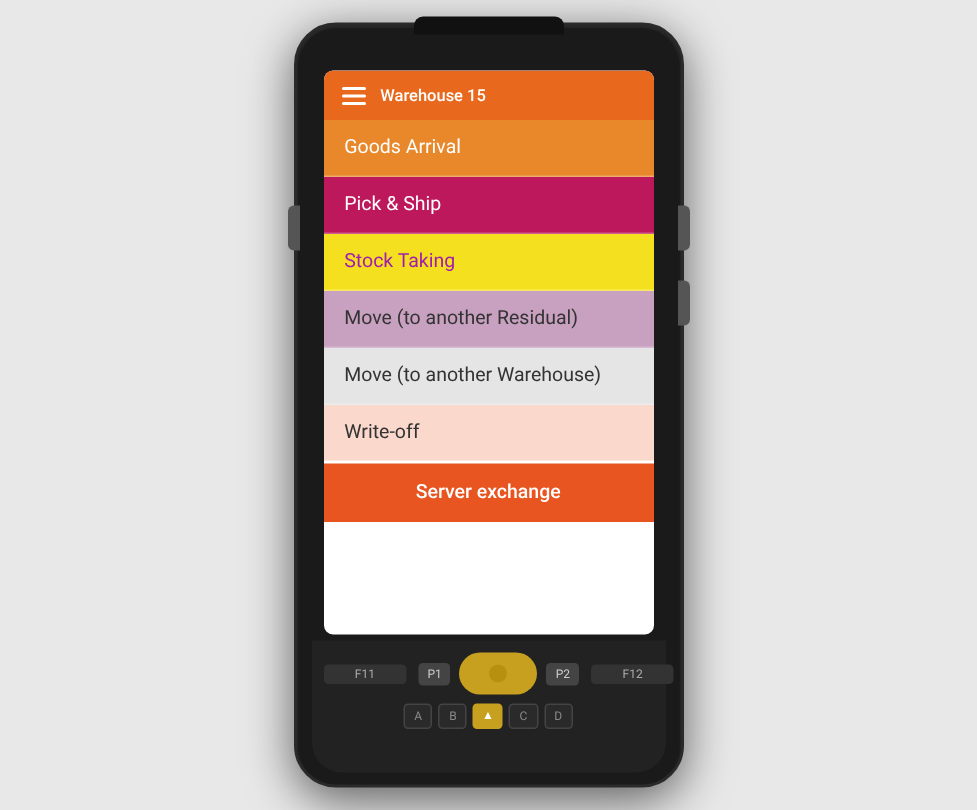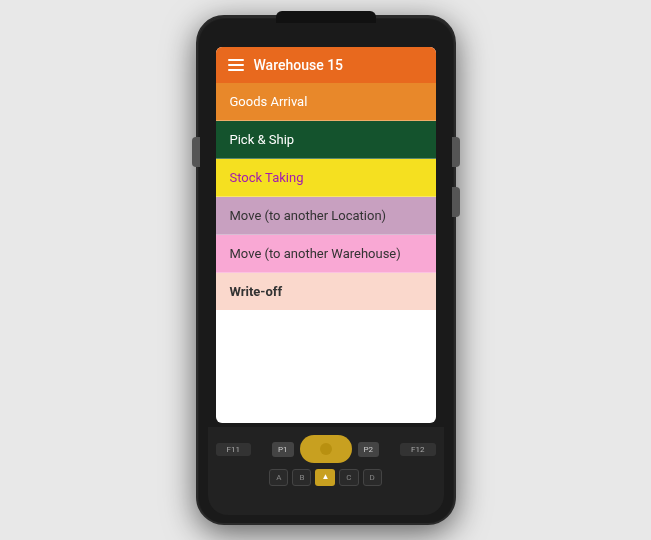--- a/index.html
+++ b/index.html
@@ -94,47 +94,46 @@
     }
     .hamburger-icon span {
       display: block;
       width: 100%;
       height: 2px;
       background: #fff;
       border-radius: 1px;
     }
     .header-title {
       color: #fff;
-      font-size: 14px;
+      font-size: 11px;
       font-weight: 500;
     }
 
     
     .menu-list {
       display: flex;
       flex-direction: column;
     }
     .menu-item {
       padding: 11px 14px;
       font-size: 13px;
       font-weight: 400;
       color: #333;
       cursor: pointer;
       border-bottom: 1px solid rgba(255,255,255,0.3);
     }
     .menu-item:last-of-type {
       border-bottom: none;
-      font-weight: bold;
     }
 
     .menu-item-1 { background: #e8882a; color: #fff; }
-    .menu-item-2 { background: #14532d; color: #fff; }
+    .menu-item-2 { background: #be185d; color: #fff; }
     .menu-item-3 { background: #f5e020; color: #a21caf; }
     .menu-item-4 { background: #c8a0c0; color: #333; }
-    .menu-item-5 { background: #f9a8d4; color: #333; }
+    .menu-item-5 { background: #e5e5e5; color: #333; }
     .menu-item-6 { background: #f5c0b0; color: #333; }
     .menu-item-7 { background: #fad8cc; color: #333; }
 
     .server-exchange-btn {
       background: #e85520;
       color: #fff;
       text-align: center;
       padding: 12px 14px;
       font-size: 13px;
       font-weight: 500;
@@ -157,21 +156,21 @@
       display: flex;
       justify-content: space-between;
       align-items: center;
       padding: 6px 8px 2px;
     }
 
     .fn-key {
       background: #333;
       color: #aaa;
       font-size: 8px;
-      padding: 2px 11px;
+      padding: 2px 21px;
       border-radius: 3px;
     }
 
     .d-pad-area {
       display: flex;
       justify-content: space-between;
       align-items: center;
       gap: 6px;
       padding: 2px 8px;
     }
@@ -249,30 +248,31 @@
       <div class="menu-item menu-item-1">
         <span>Goods Arrival</span>
       </div>
       <div class="menu-item menu-item-2">
         <span>Pick &amp; Ship</span>
       </div>
       <div class="menu-item menu-item-3">
         <span>Stock Taking</span>
       </div>
       <div class="menu-item menu-item-4">
-        <span>Move (to another Location)</span>
+        <span>Move (to another Residual)</span>
       </div>
       <div class="menu-item menu-item-5">
         <span>Move (to another Warehouse)</span>
       </div>
       <div class="menu-item menu-item-7">
         <span>Write-off</span>
       </div>
     </div>
 
+    <div class="server-exchange-btn">Server exchange</div>
   </div>
 
   <div class="keypad">
     <div class="keypad-top-row">
       <span class="fn-key">F11</span>
       <div class="d-pad-area">
         <span class="p-key">P1</span>
         <div class="d-pad">
           <div class="d-pad-center"></div>
         </div>

